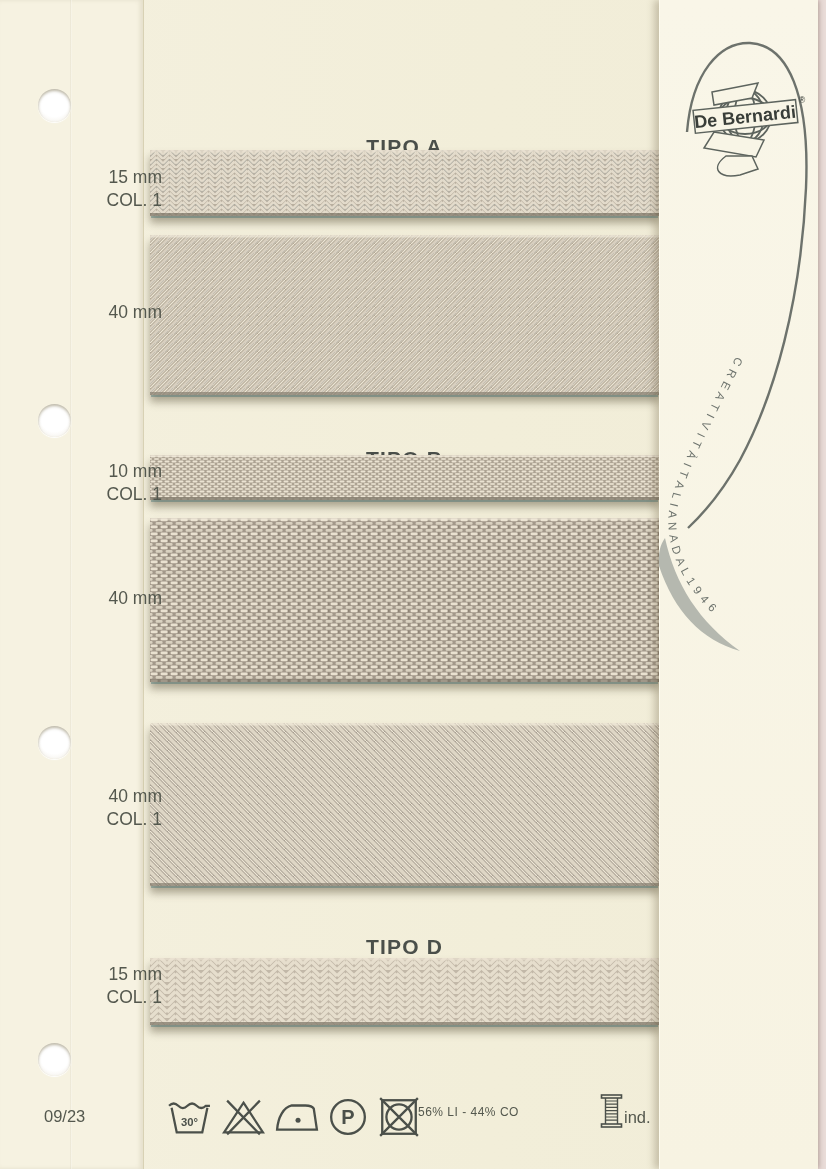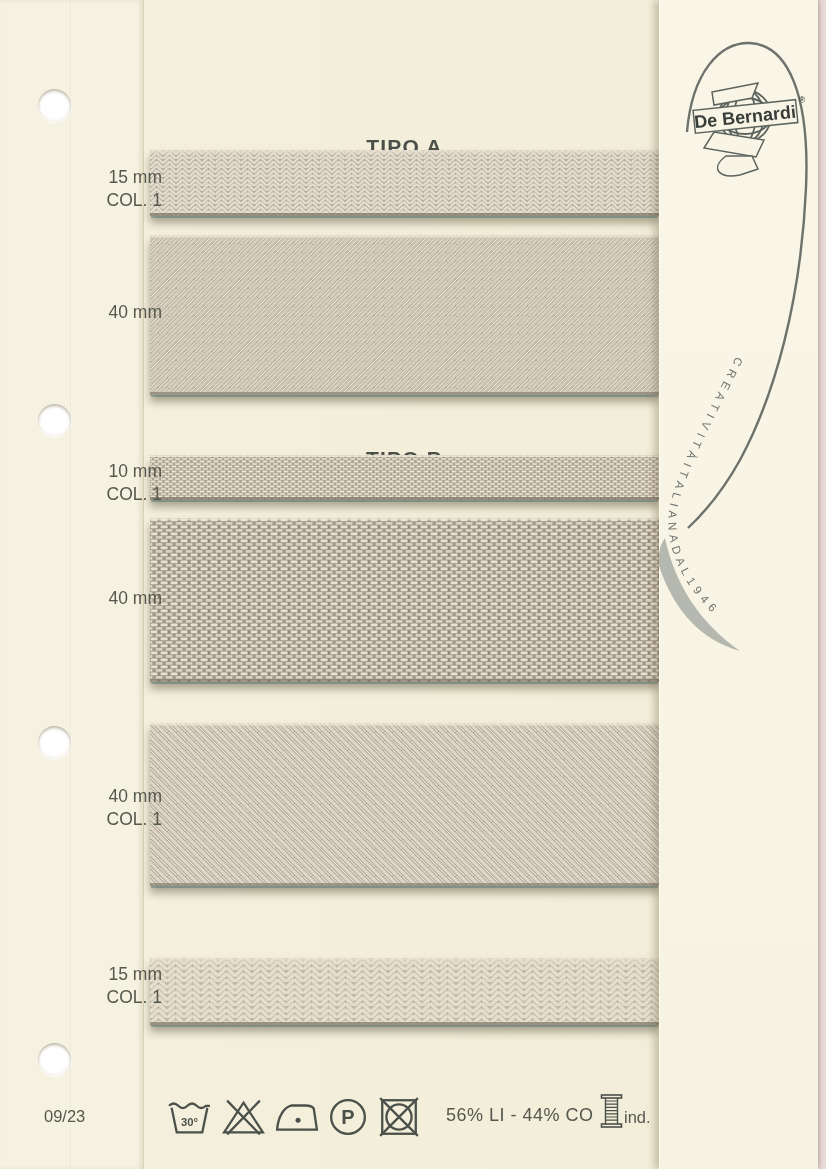--- a/index.html
+++ b/index.html
@@ -43,21 +43,21 @@
 
   .side{position:absolute;left:36px;width:126px;text-align:right;
         font-size:17.5px;line-height:23px;color:#54584e;}
   .l1{top:166px}.l2{top:301px}.l3{top:460px}.l4{top:587px}.l5{top:785px}.l6{top:963px}
 
   .logo-svg{position:absolute;left:655px;top:0;width:171px;height:700px;pointer-events:none;}
 
   .date{position:absolute;left:44px;top:1107px;font-size:16.5px;color:#54584e;}
   .care{position:absolute;left:167px;top:1097px;display:flex;align-items:center;gap:9px;justify-content:flex-end;}
   .care svg{display:block;}
-  .comp{position:absolute;left:418px;top:1105px;font-size:18px;color:#54584e;letter-spacing:.5px;padding-left:28px;}
+  .comp{position:absolute;left:418px;top:1105px;font-size:12px;color:#54584e;letter-spacing:.5px;}
   .spool{position:absolute;left:599px;top:1093px;display:flex;align-items:flex-end;}
   .spool .ind{font-size:16.5px;color:#54584e;padding-bottom:2px;}
 
   .defs{position:absolute;width:0;height:0;}
 </style>
 </head>
 <body>
 
 <svg class="defs" aria-hidden="true">
   <defs>
@@ -128,20 +128,23 @@
     <div class="hole hole4"></div>
   </div>
 
 
   <div class="tipo-wrap tipo-a">
     <span class="tipo">TIPO A</span>
   </div>
   <div class="tipo-wrap tipo-b">
     <span class="tipo">TIPO B</span>
   </div>
+  <div class="tipo-wrap tipo-d">
+    <span class="tipo">TIPO D</span>
+  </div>
 
   <div class="sample s1">
     <svg>
       <rect width="100%" height="100%" fill="url(#p-herr1)"></rect>
       <rect width="100%" height="2.5" fill="#ebe3d3" opacity=".7"></rect>
       <rect y="63" width="100%" height="3" fill="#80786a" opacity=".75"></rect>
     </svg>
   </div>
   <div class="sample s2">
     <svg>

